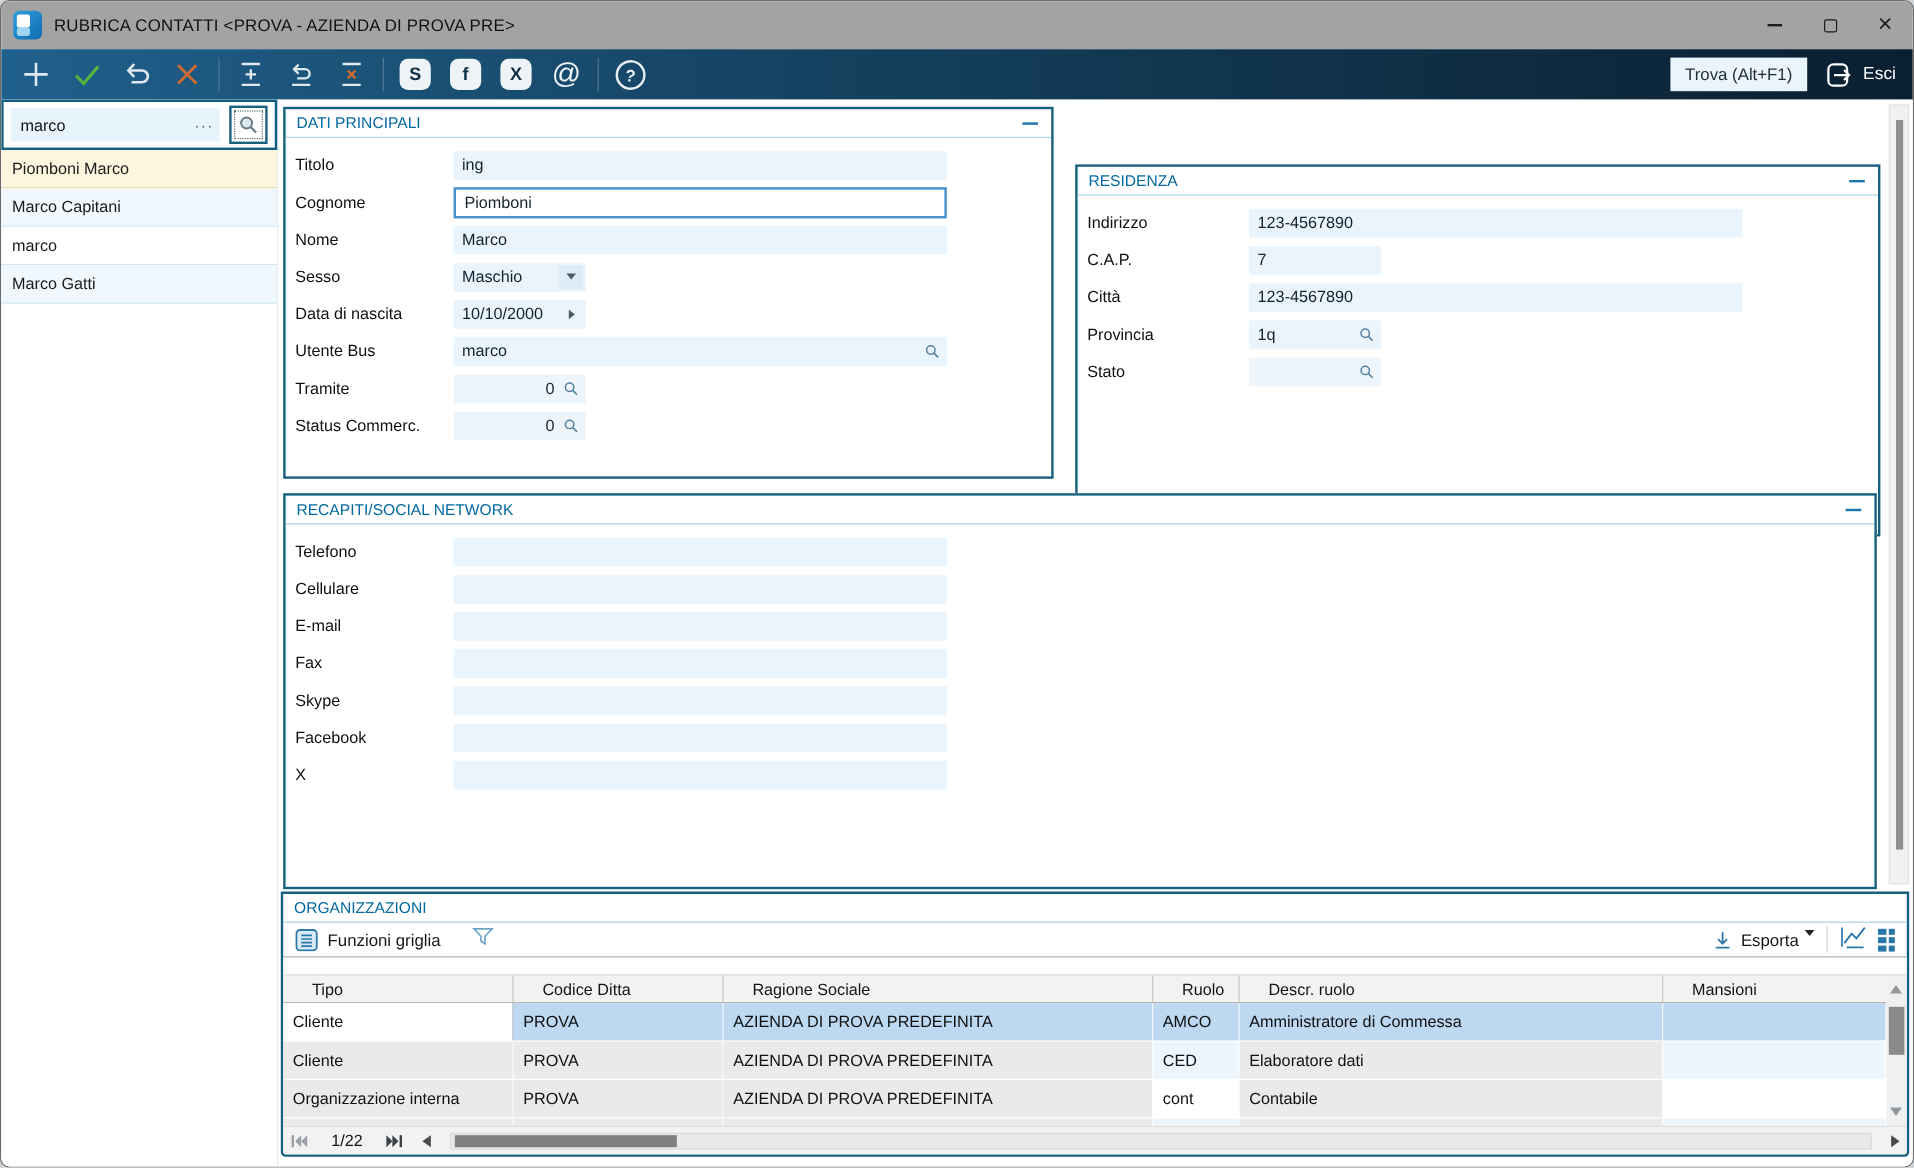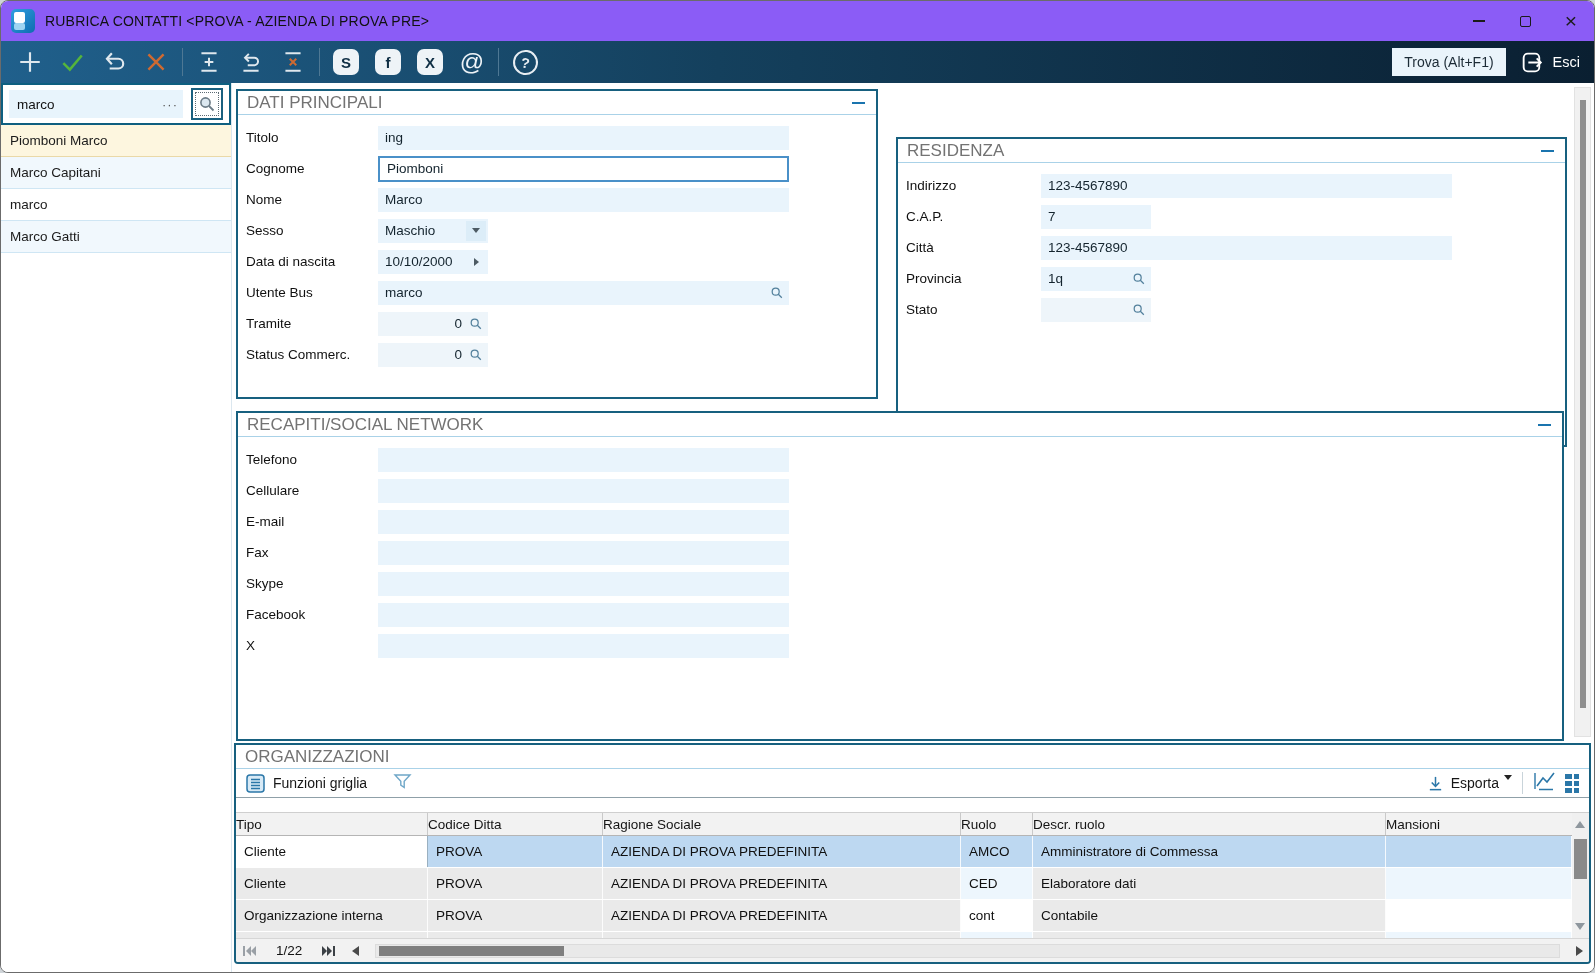--- a/index.html
+++ b/index.html
@@ -1,21 +1,21 @@
 <!DOCTYPE html>
 <html><head>
 <meta charset="utf-8">
 <style>
   * { box-sizing: border-box; margin: 0; padding: 0; }
   html,body { background:#cfd4d8; font-family:"Liberation Sans", sans-serif; }
   .window{ width:1595px; height:973px; background:#fff; border:1px solid #6b6b6b;
     border-radius:8px; overflow:hidden; position:relative; }
 
   
-  .titlebar{ height:40px; display:flex; align-items:center; padding-left:10px; background:#8b5cf6; }
+  .titlebar{ height:40px; display:flex; align-items:center; padding-left:10px; background:#a3a3a3; }
   .app-icon{ width:24px; height:24px; border-radius:5px; position:relative; flex:0 0 auto;
     background:linear-gradient(135deg,#2f9fe0,#0f6cb0); margin-right:10px; }
   .app-icon::after{ content:""; position:absolute; left:3px; top:3px; width:11px; height:11px;
     background:#fff; border-radius:2px; }
   .app-icon::before{ content:""; position:absolute; left:3px; bottom:3px; width:11px; height:7px;
     background:#9fd4f2; border-radius:2px; }
   .title-text{ font-size:14px; color:#111; letter-spacing:.2px; }
   .win-controls{ margin-left:auto; display:flex; }
   .wbtn{ width:46px; height:34px; display:flex; align-items:center; justify-content:center; }
   .min-glyph{ width:12px; height:2px; background:#1b1b1b; }
@@ -63,21 +63,21 @@
 
   
   .main{ flex:1; position:relative; background:#fff; }
   .panel{ border:2px solid #17607f; background:#fff; position:absolute; overflow:hidden; }
   #p-dati{ left:4px;  top:6px;   width:642px;  height:310px; }
   #p-res{  left:664px; top:6px;  width:671px;  height:310px;margin-top:48px; }
   #p-rec{  left:4px;  top:328px; width:1328px; height:330px; }
   #p-org{  left:2px;  top:660px; width:1357px; height:221px; border-radius:0 0 4px 4px; }
   .panel-header{ height:24px; display:flex; align-items:center; padding:0 9px;
     border-bottom:1px solid #aad2e8; }
-  .panel-title{ color:#737373; font-size:17px; }
+  .panel-title{ color:#0369a1; font-size:13px; }
   .collapse-btn{ margin-left:auto; width:18px; height:16px; display:flex; align-items:center; justify-content:center; }
   .minus-glyph{ width:13px; height:2px; background:#1a74ae; }
   .panel-body{ padding:7px 0 0 8px; }
 
   .fieldrow{ display:flex; align-items:center; height:31px; }
   .flabel{ width:132px; font-size:13.5px; color:#101010; flex:0 0 auto; }
   .flabel-res{ width:135px; }
   .finput{ height:24px; background:#e9f4fc; border:none; outline:none; font-size:13.5px;
     padding:0 7px; color:#14242e; font-family:inherit; }
   .w-full{ width:411px; } .w-sm{ width:110px; }
@@ -108,21 +108,21 @@
   .esporta-label{ font-size:14px; color:#161616; margin:0 5px 0 7px; }
   .vsep{ width:1px; height:22px; background:#c9d4da; margin:0 10px; }
   .cards-icon{ display:grid; grid-template-columns:7px 5px; grid-auto-rows:5px; gap:2px; margin-left:6px; }
   .cards-icon span{ background:#2b77a8; }
   .group-strip{ height:15px; border-bottom:1px solid #cfcfcf; background:#fff; }
 
   .grid-body{ display:flex; }
   .grid-table{ flex:1; }
   .gridcols{ display:grid; grid-template-columns:192px 175px 358px 72px 353px 1fr; }
   .ghead{ height:23px; background:#f2f2f2; border-bottom:1px solid #b5b5b5; }
-  .hcell{ display:flex; align-items:center; padding-left:0; font-size:13.5px; color:#141414;
+  .hcell{ display:flex; align-items:center; padding-left:24px; font-size:13.5px; color:#141414;
     border-right:1px solid #c9c9c9; }
   .grow{ height:32px; border-bottom:1px solid #fff; }
   .gcell{ display:flex; align-items:center; padding-left:8px; font-size:13.5px; color:#101010;
     border-right:1px solid rgba(255,255,255,.85); overflow:hidden; white-space:nowrap; }
   .cb{ background:#bdd8f1; } .cg{ background:#eaeaea; } .cw{ background:#ffffff; } .cp{ background:#edf6fd; }
   .focus-cell{ background:#fff; border-right:1px solid #9ab0c0; }
   .sliver{ height:6px; border-bottom:none; }
 
   .grid-vscroll{ width:17px; background:#f0f0f0; position:relative; flex:0 0 auto; }
   .tri-up{ width:0;height:0;border-left:5px solid transparent;border-right:5px solid transparent;

